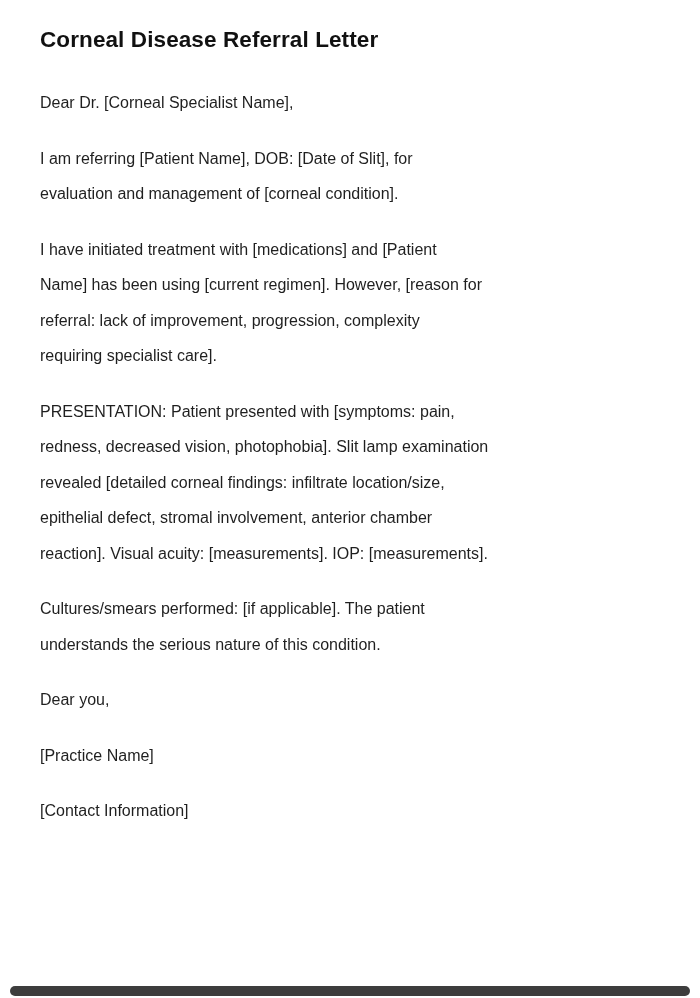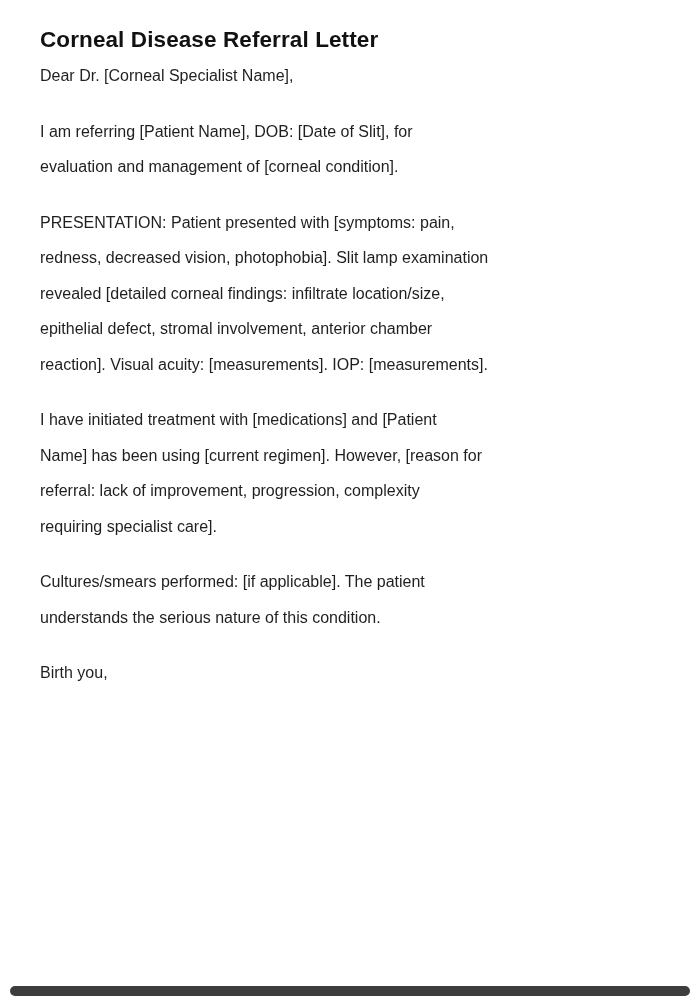--- a/index.html
+++ b/index.html
@@ -19,21 +19,21 @@
   .doc {
     padding: 26px 52px 0 40px;
     max-width: 700px;
     color: #1f1f1f;
   }
   .doc h1 {
     font-size: 22.5px;
     line-height: 28px;
     font-weight: 700;
     color: #111111;
-    margin: 0 0 4px 0;
+    margin: 0 0 31px 0;
     letter-spacing: 0.1px;
   }
   .doc p {
     font-size: 16px;
     line-height: 35.5px;
     font-weight: 400;
     margin: 0 0 20px 0;
     white-space: pre-line;
     max-width: 612px;
   }
@@ -57,30 +57,32 @@
 </style>
 </head>
 <body>
 
 <div class="page">
   <div class="doc">
     <h1>Corneal Disease Referral Letter</h1>
     <p>Dear Dr. [Corneal Specialist Name],</p>
     <p>I am referring [Patient Name], DOB: [Date of Slit], for
 evaluation and management of [corneal condition].</p>
+    <p>I have initiated treatment with [medications] and [Patient
+Name] has been using [current regimen]. However, [reason for
+referral: lack of improvement, progression, complexity
+requiring specialist care].</p>
     <p>PRESENTATION: Patient presented with [symptoms: pain,
 redness, decreased vision, photophobia]. Slit lamp examination
 revealed [detailed corneal findings: infiltrate location/size,
 epithelial defect, stromal involvement, anterior chamber
 reaction]. Visual acuity: [measurements]. IOP: [measurements].</p>
-    <p>I have initiated treatment with [medications] and [Patient
-Name] has been using [current regimen]. However, [reason for
-referral: lack of improvement, progression, complexity
-requiring specialist care].</p>
     <p>Cultures/smears performed: [if applicable]. The patient
 understands the serious nature of this condition.</p>
-    <p>Birth you,</p>
+    <p>Dear you,</p>
+    <p>[Practice Name]</p>
+    <p>[Contact Information]</p>
   </div>
 
   <div class="hscrollbar-track">
     <div class="hscrollbar-thumb"></div>
   </div>
 </div>
 
 </body></html>

